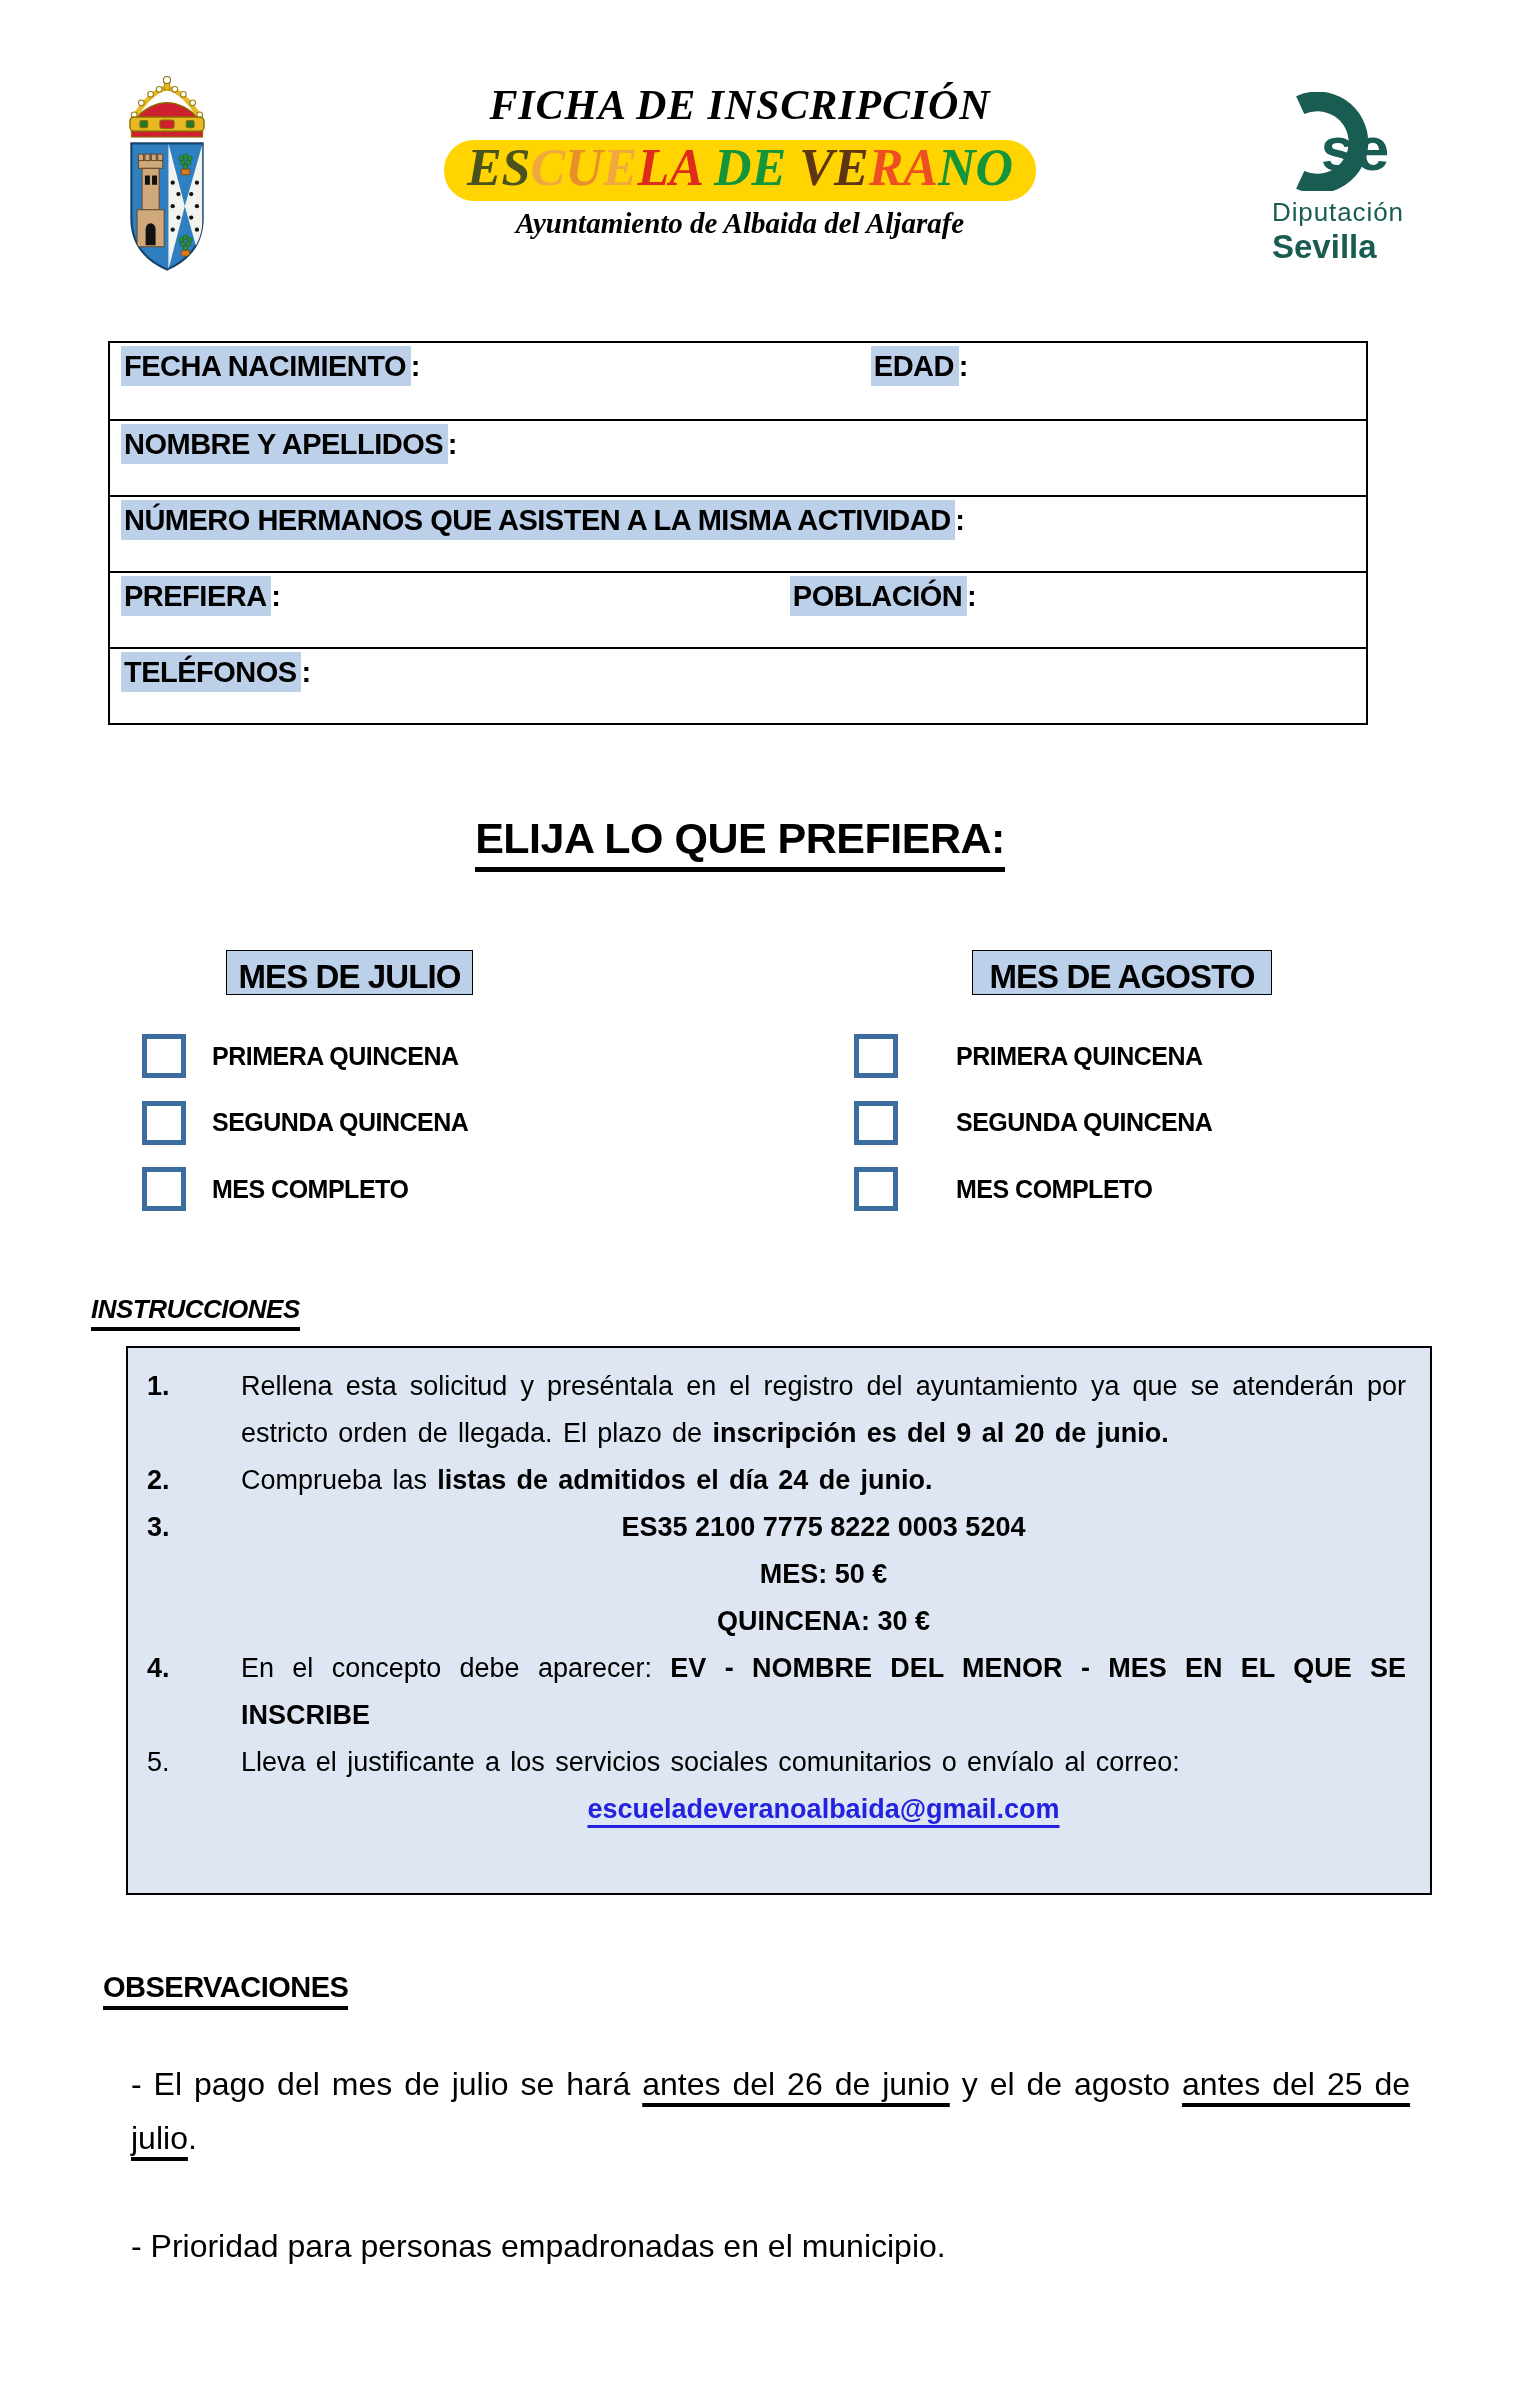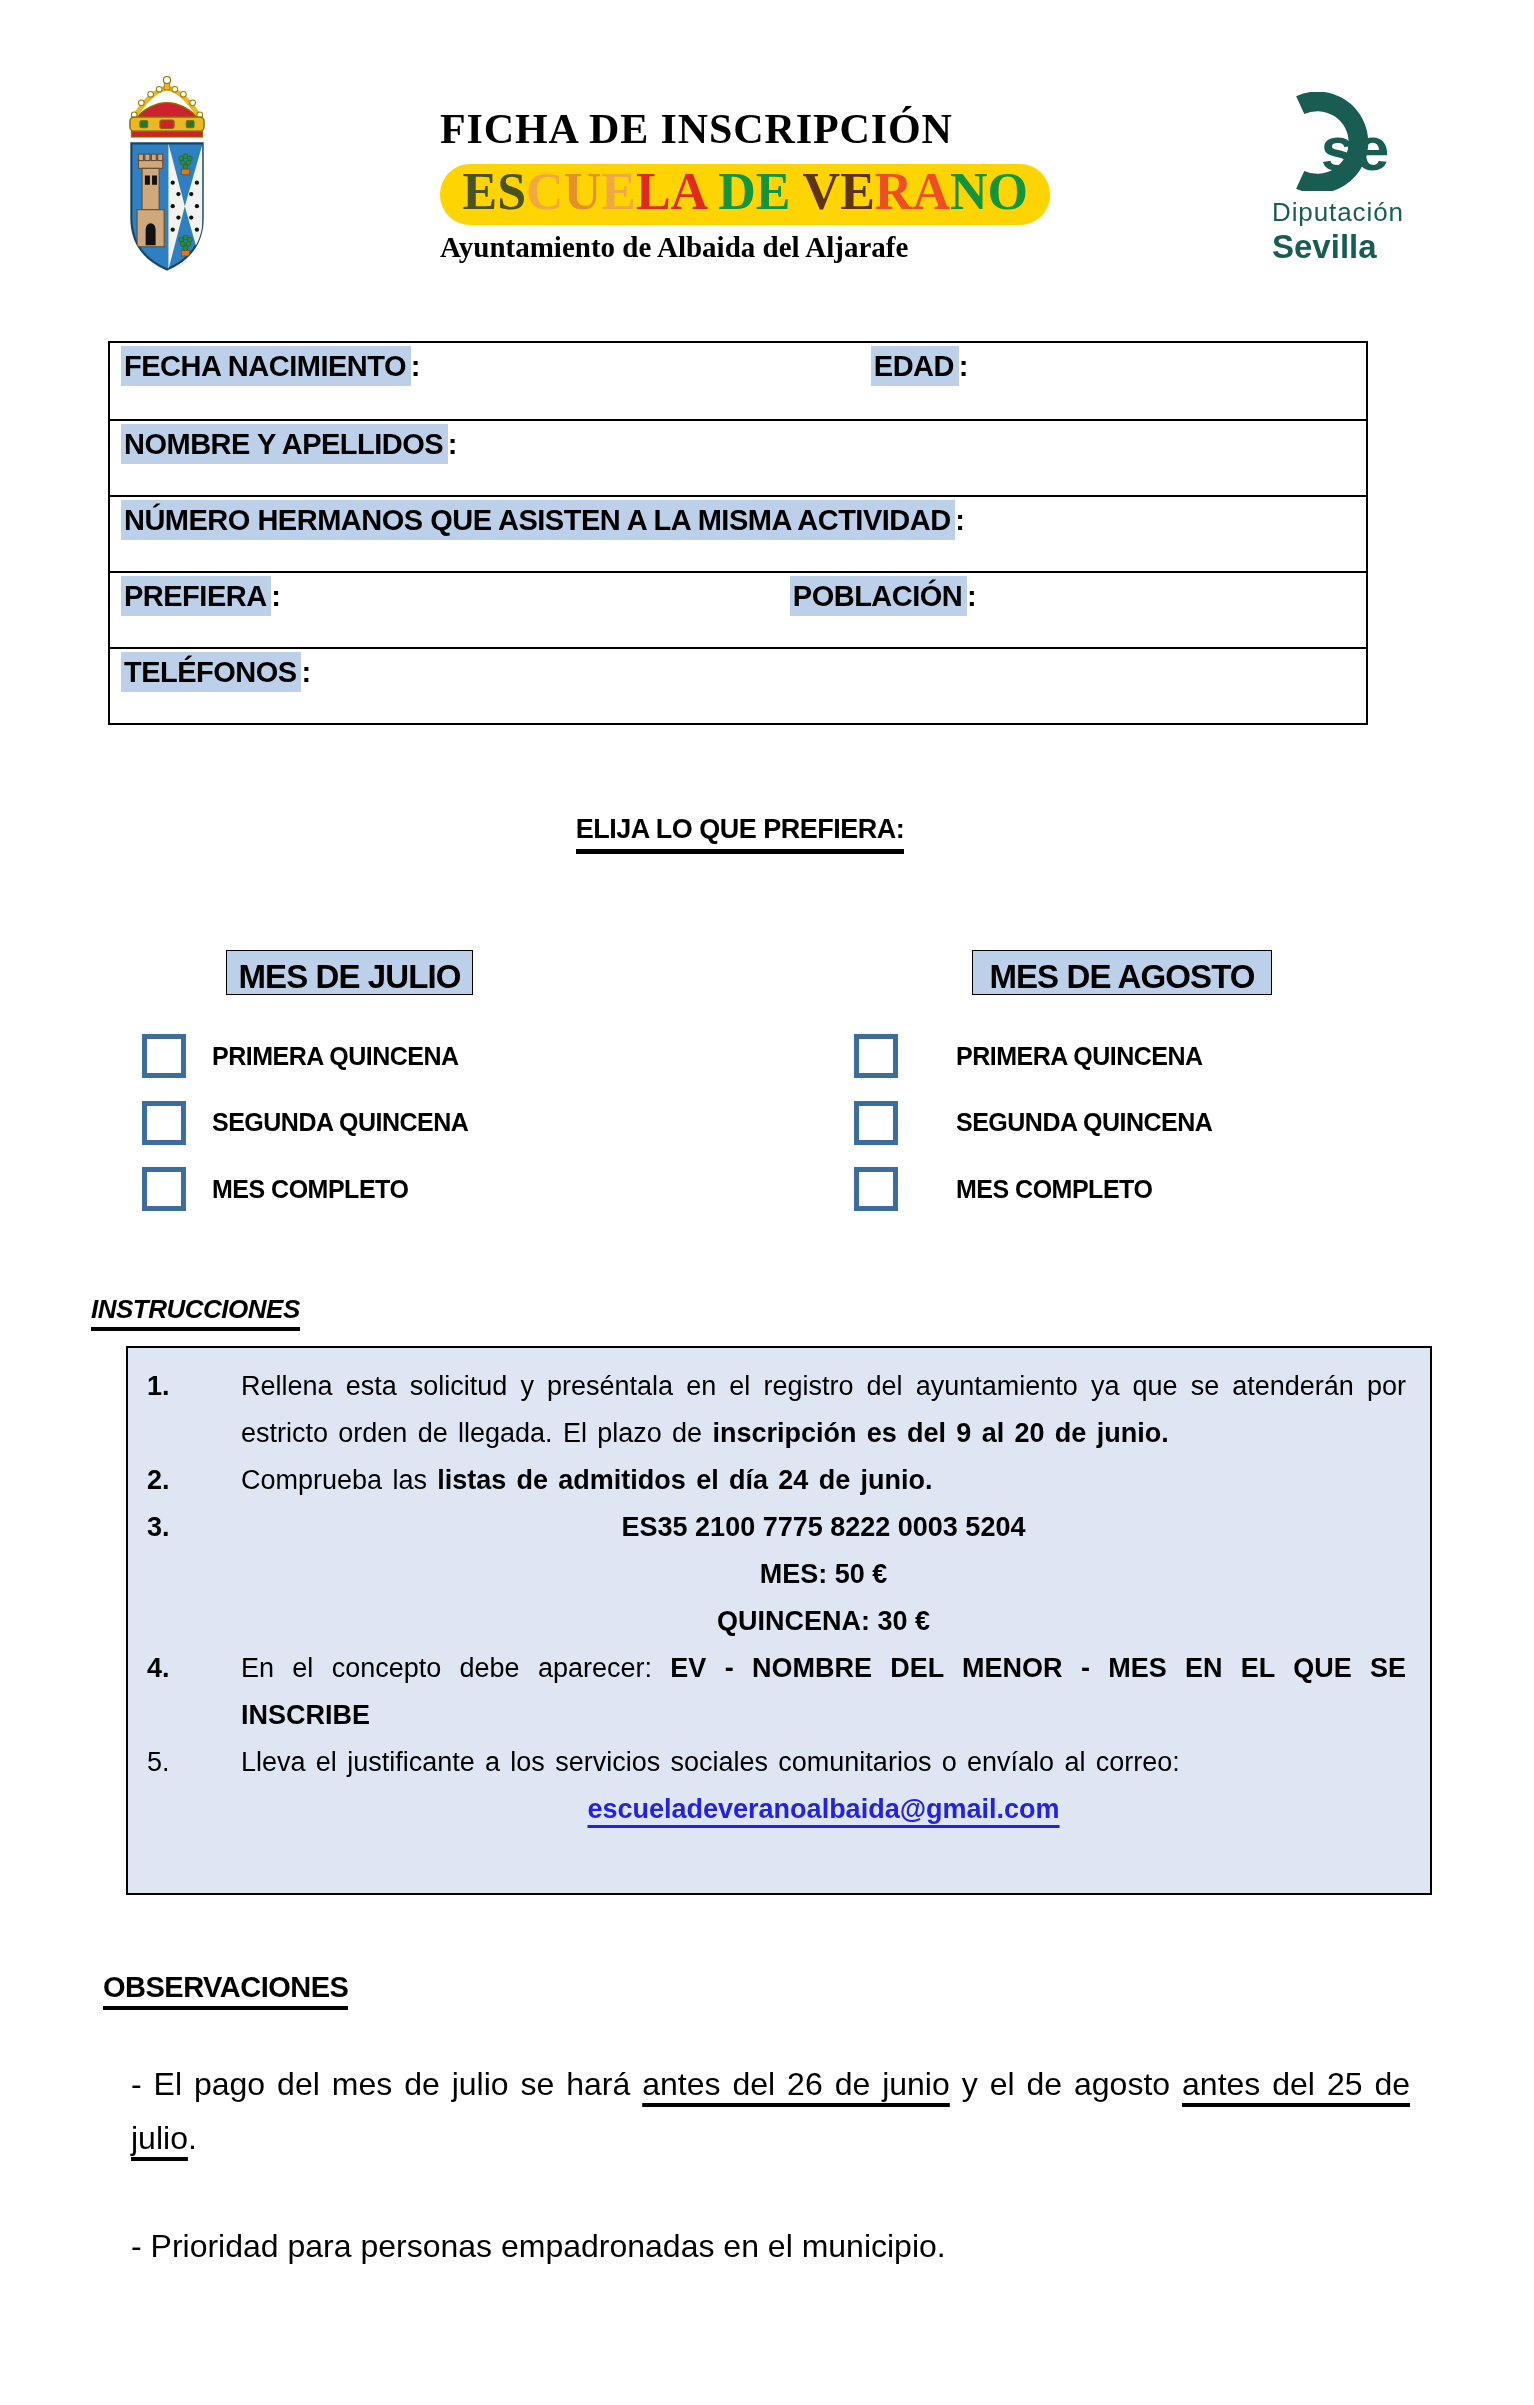--- a/index.html
+++ b/index.html
@@ -1,21 +1,21 @@
 <!DOCTYPE html>
 <html style="--highlight: #bdd0ea; --box-bg: #dde6f2; --checkbox-border: #3d6d9e; --banner-bg: #ffd400; --link: #2222e0; --logo-teal: #185c52;font-size:15px"><head>
 <meta charset="utf-8">
 <style>
   html,body{margin:0;padding:0;background:#888;}
   .page{position:relative;width:1535px;height:2405px;background:#fff;overflow:hidden;
         font-family:"Liberation Sans",sans-serif;color:#000;margin:0 auto;}
 
   
   .coat{position:absolute;left:110px;top:75px;width:114px;height:201px;}
-  .hdr-center{position:absolute;left:440px;top:108px;width:600px;}
+  .hdr-center{position:absolute;left:440px;top:84px;width:600px;text-align:center;font-style:italic;}
   .hdr-title{font-family:"Liberation Serif",serif;font-weight:bold;font-size:42px;line-height:1.0;letter-spacing:0.9px;}
   .banner{display:inline-block;margin-top:14px;background:var(--banner-bg);border-radius:30px;
           padding:0.9px 22.5px 6.6px 22.5px;font-family:"Liberation Serif",serif;font-weight:bold;
           font-size:52px;line-height:1.02;white-space:nowrap;}
   .hdr-sub{margin-top:6.6px;font-family:"Liberation Serif",serif;font-weight:bold;font-size:29px;}
   .dip{position:absolute;left:1272px;top:92px;width:159px;}
   .dip svg{display:block;width:133px;height:99px;}
   .dip .l1{color:var(--logo-teal);font-size:26px;letter-spacing:0.9px;margin-top:5.6px;}
   .dip .l2{color:var(--logo-teal);font-size:33px;font-weight:bold;margin-top:0.9px;}
 
@@ -25,21 +25,21 @@
   .frow:first-child{border-top:none;}
   .fcell{display:inline-block;}
   .frow-1 .fcell-1{position:absolute;left:761px;top:6.6px;}
   .frow-3 .fcell-1{position:absolute;left:680px;top:6.6px;}
   .hl{background:var(--highlight);font-weight:bold;font-size:29px;letter-spacing:-0.5px;
       padding:3.7px 4.7px 4.7px 2.8px;line-height:1;}
   .colon{font-weight:bold;font-size:29px;}
 
   
   .choice-head{position:absolute;left:440px;top:814px;width:600px;text-align:center;
-               font-size:27px;font-weight:bold;letter-spacing:-0.5px;}
+               font-size:43px;font-weight:bold;letter-spacing:-0.5px;}
   .choice-head span{border-bottom:5.6px solid #000;padding-bottom:4.7px;}
   .mtitle{position:absolute;top:950px;height:45px;background:var(--highlight);border:1.9px solid #000;
           box-sizing:border-box;text-align:center;font-weight:bold;font-size:33px;letter-spacing:-0.9px;line-height:52px;}
   .mtitle-julio{left:226px;width:247px;}
   .mtitle-agosto{left:972px;width:300px;}
   .opts{position:absolute;top:1034px;}
   .opts-julio{left:142px;}
   .opts-agosto{left:854px;}
   .optrow{display:flex;align-items:center;height:44px;margin-bottom:22.5px;}
   .cbox{width:34px;height:34px;border:5.6px solid var(--checkbox-border);background:#fff;display:inline-block;cursor:pointer;}

